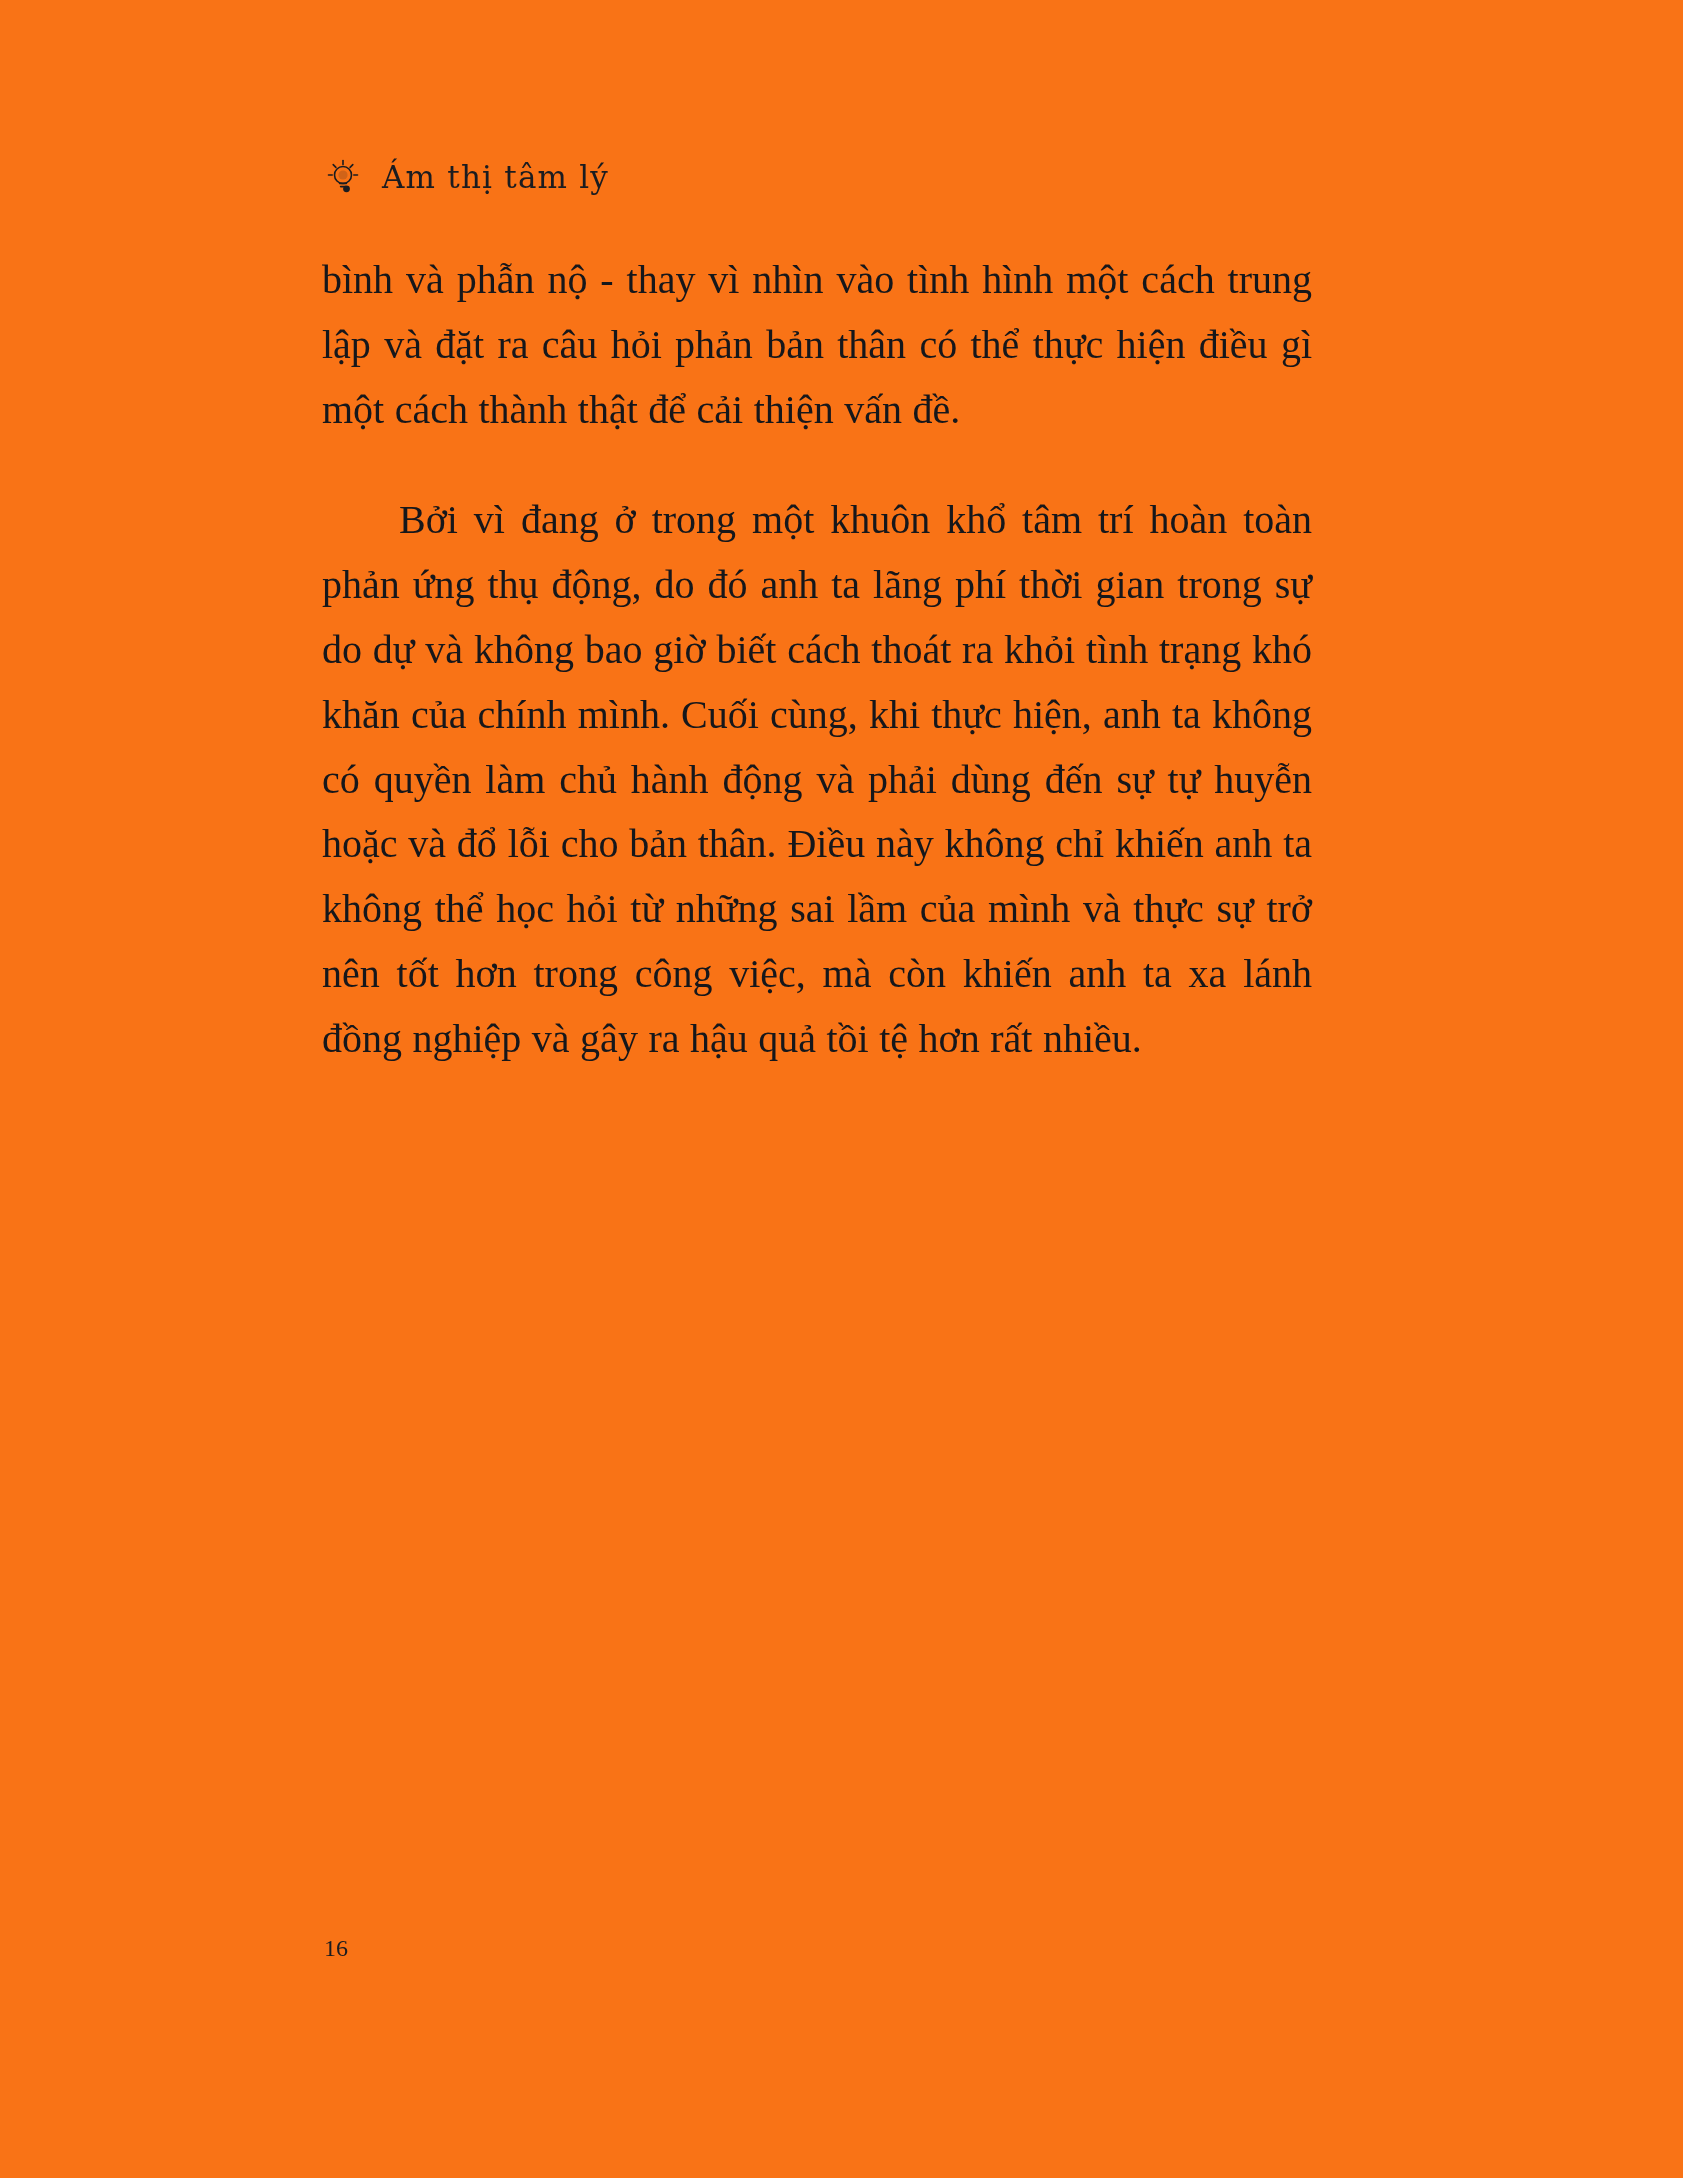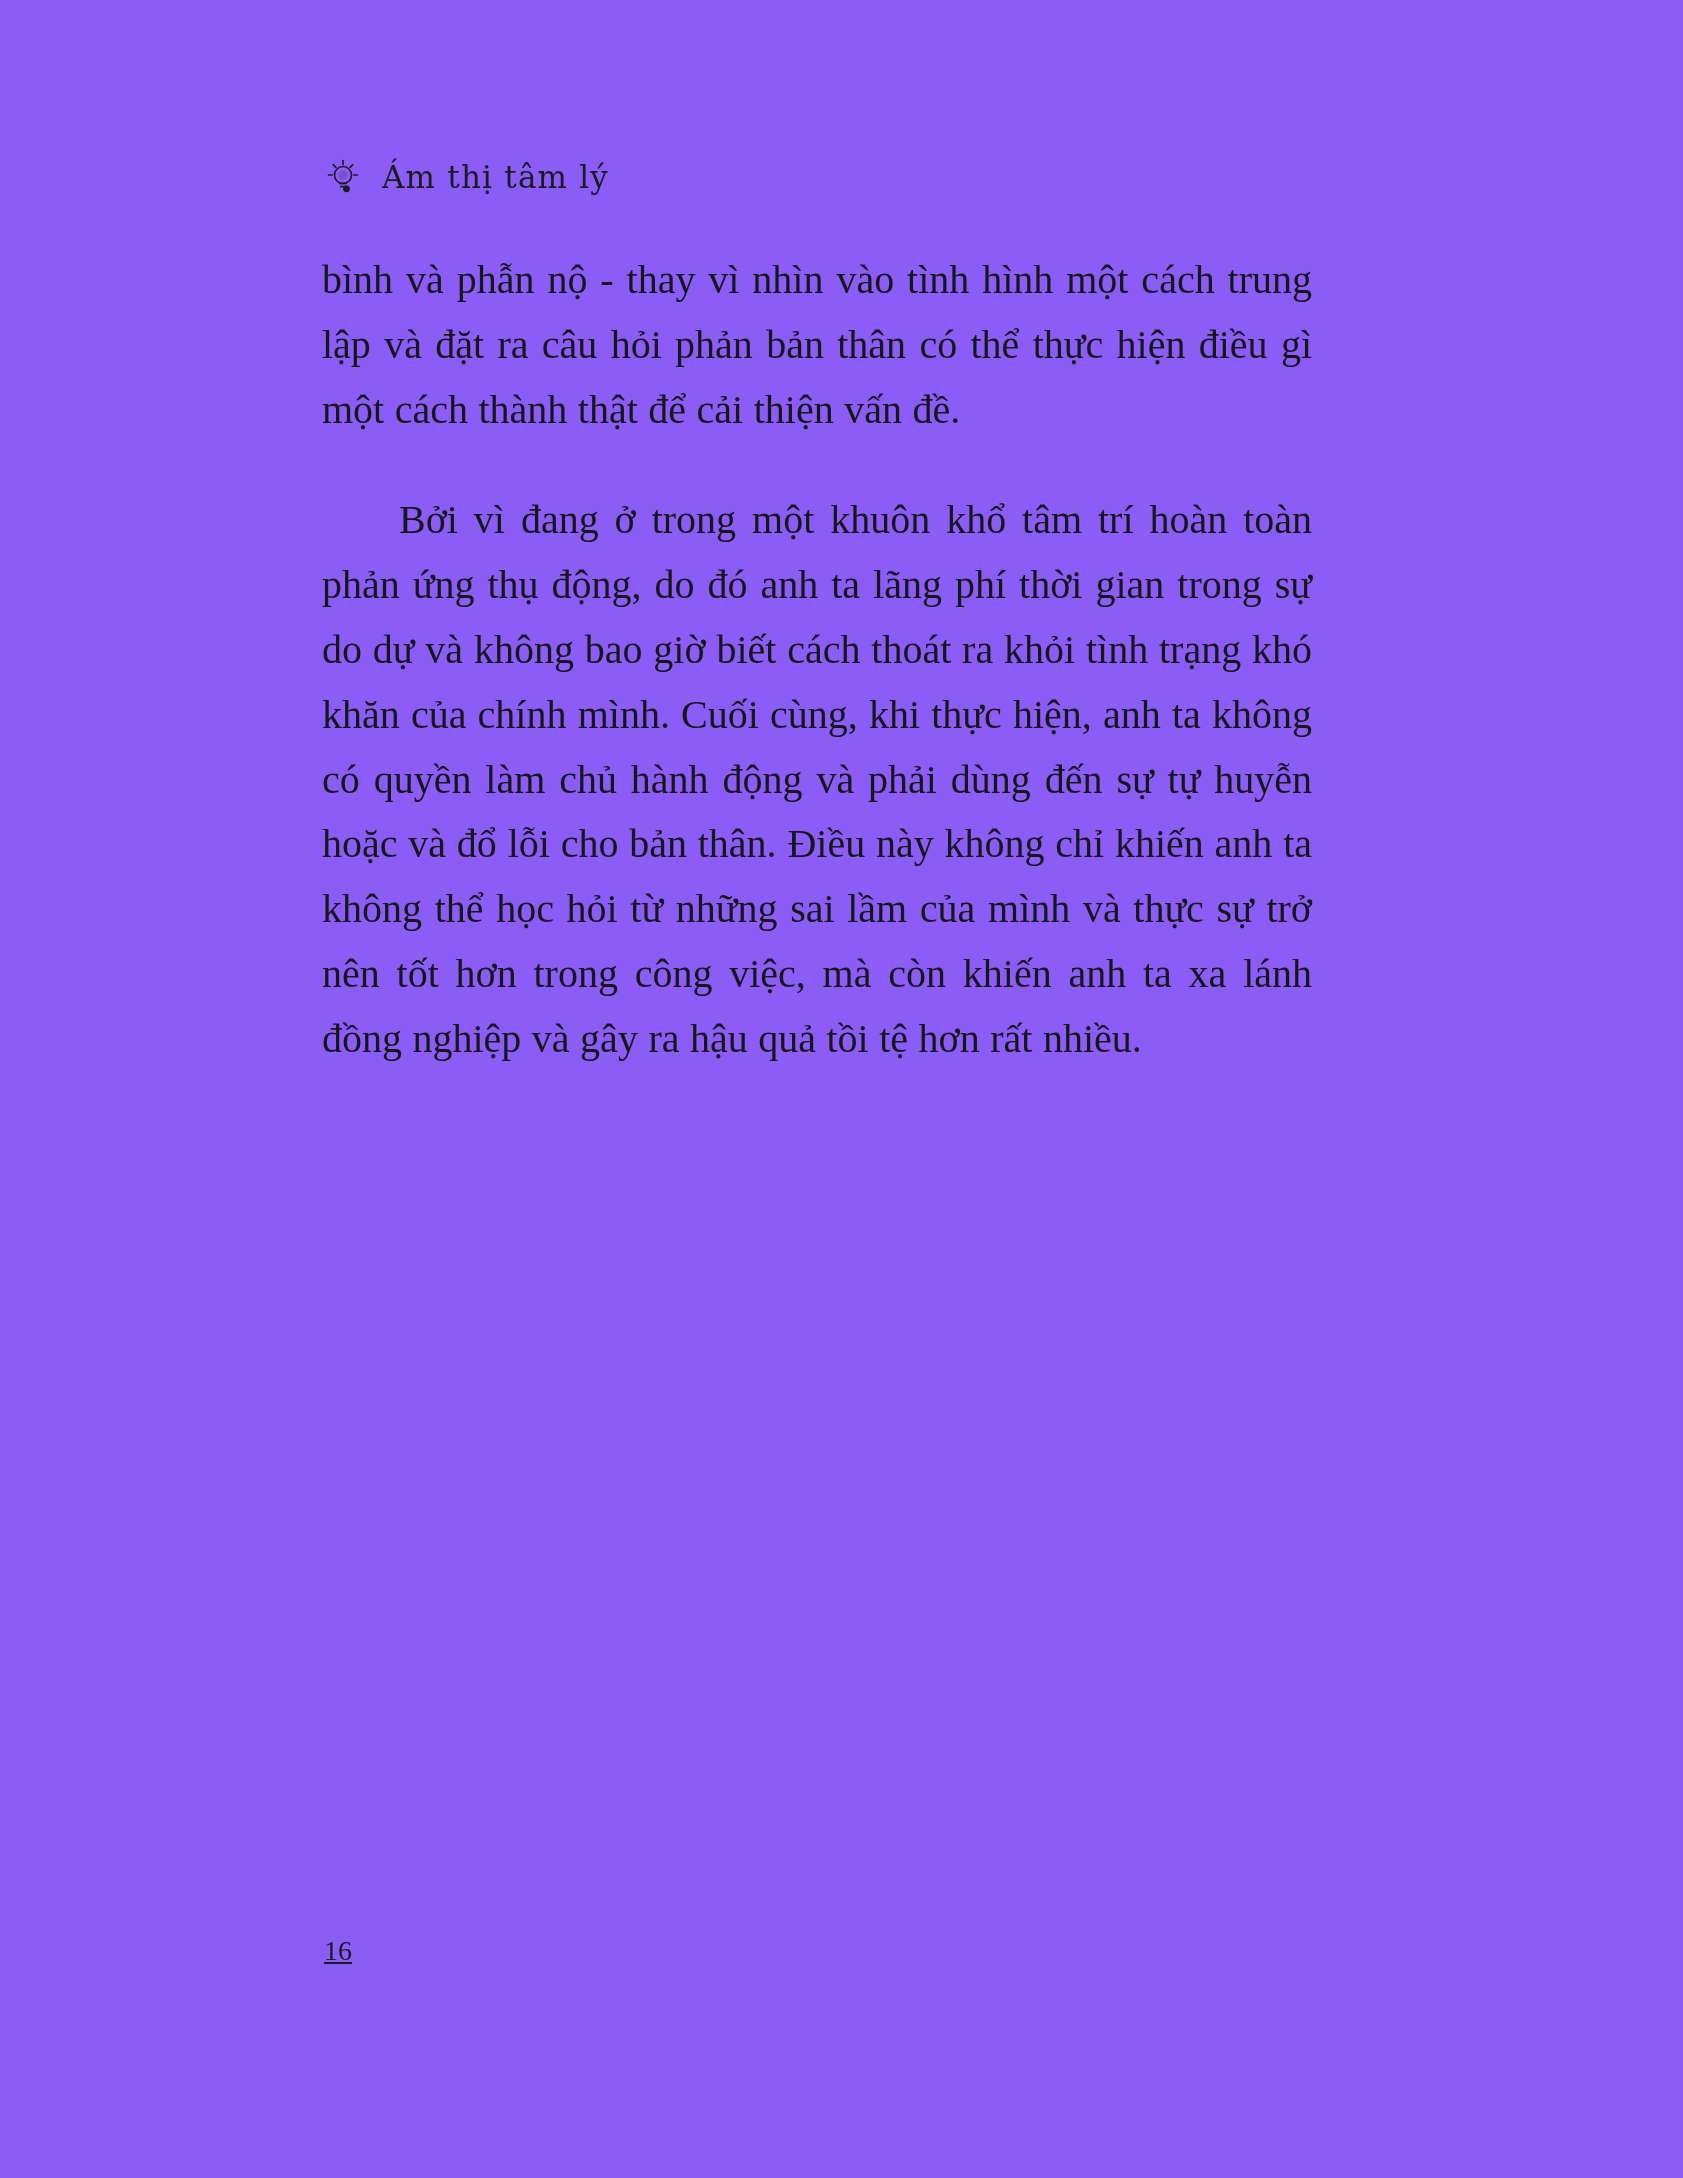--- a/index.html
+++ b/index.html
@@ -4,21 +4,21 @@
 <style>
   html, body {
     margin: 0;
     padding: 0;
     background: #ffffff;
   }
   .page {
     position: relative;
     width: 1683px;
     height: 2178px;
-    background: #8b5cf6;
+    background: #f97316;
     box-sizing: border-box;
     overflow: hidden;
     font-family: "Liberation Serif", "DejaVu Serif", serif;
     color: #17181c;
   }
 
   
   .header {
     position: absolute;
     left: 322px;
@@ -64,24 +64,23 @@
   p.indent { text-indent: 77px; }
   p.para em {
     font-style: italic;
   }
 
   
   .folio {
     position: absolute;
     left: 324px;
     top: 1935px;
-    font-size: 28px;
+    font-size: 24px;
     color: #1b1c20;
     font-family: "Liberation Serif", "DejaVu Serif", serif;
-    text-decoration: underline;
   }
 </style>
 </head>
 <body>
 
 <div class="page">
 
   <div class="header">
     <span class="header-icon">
       <svg width="44" height="44" viewBox="0 0 44 44" xmlns="http://www.w3.org/2000/svg">

